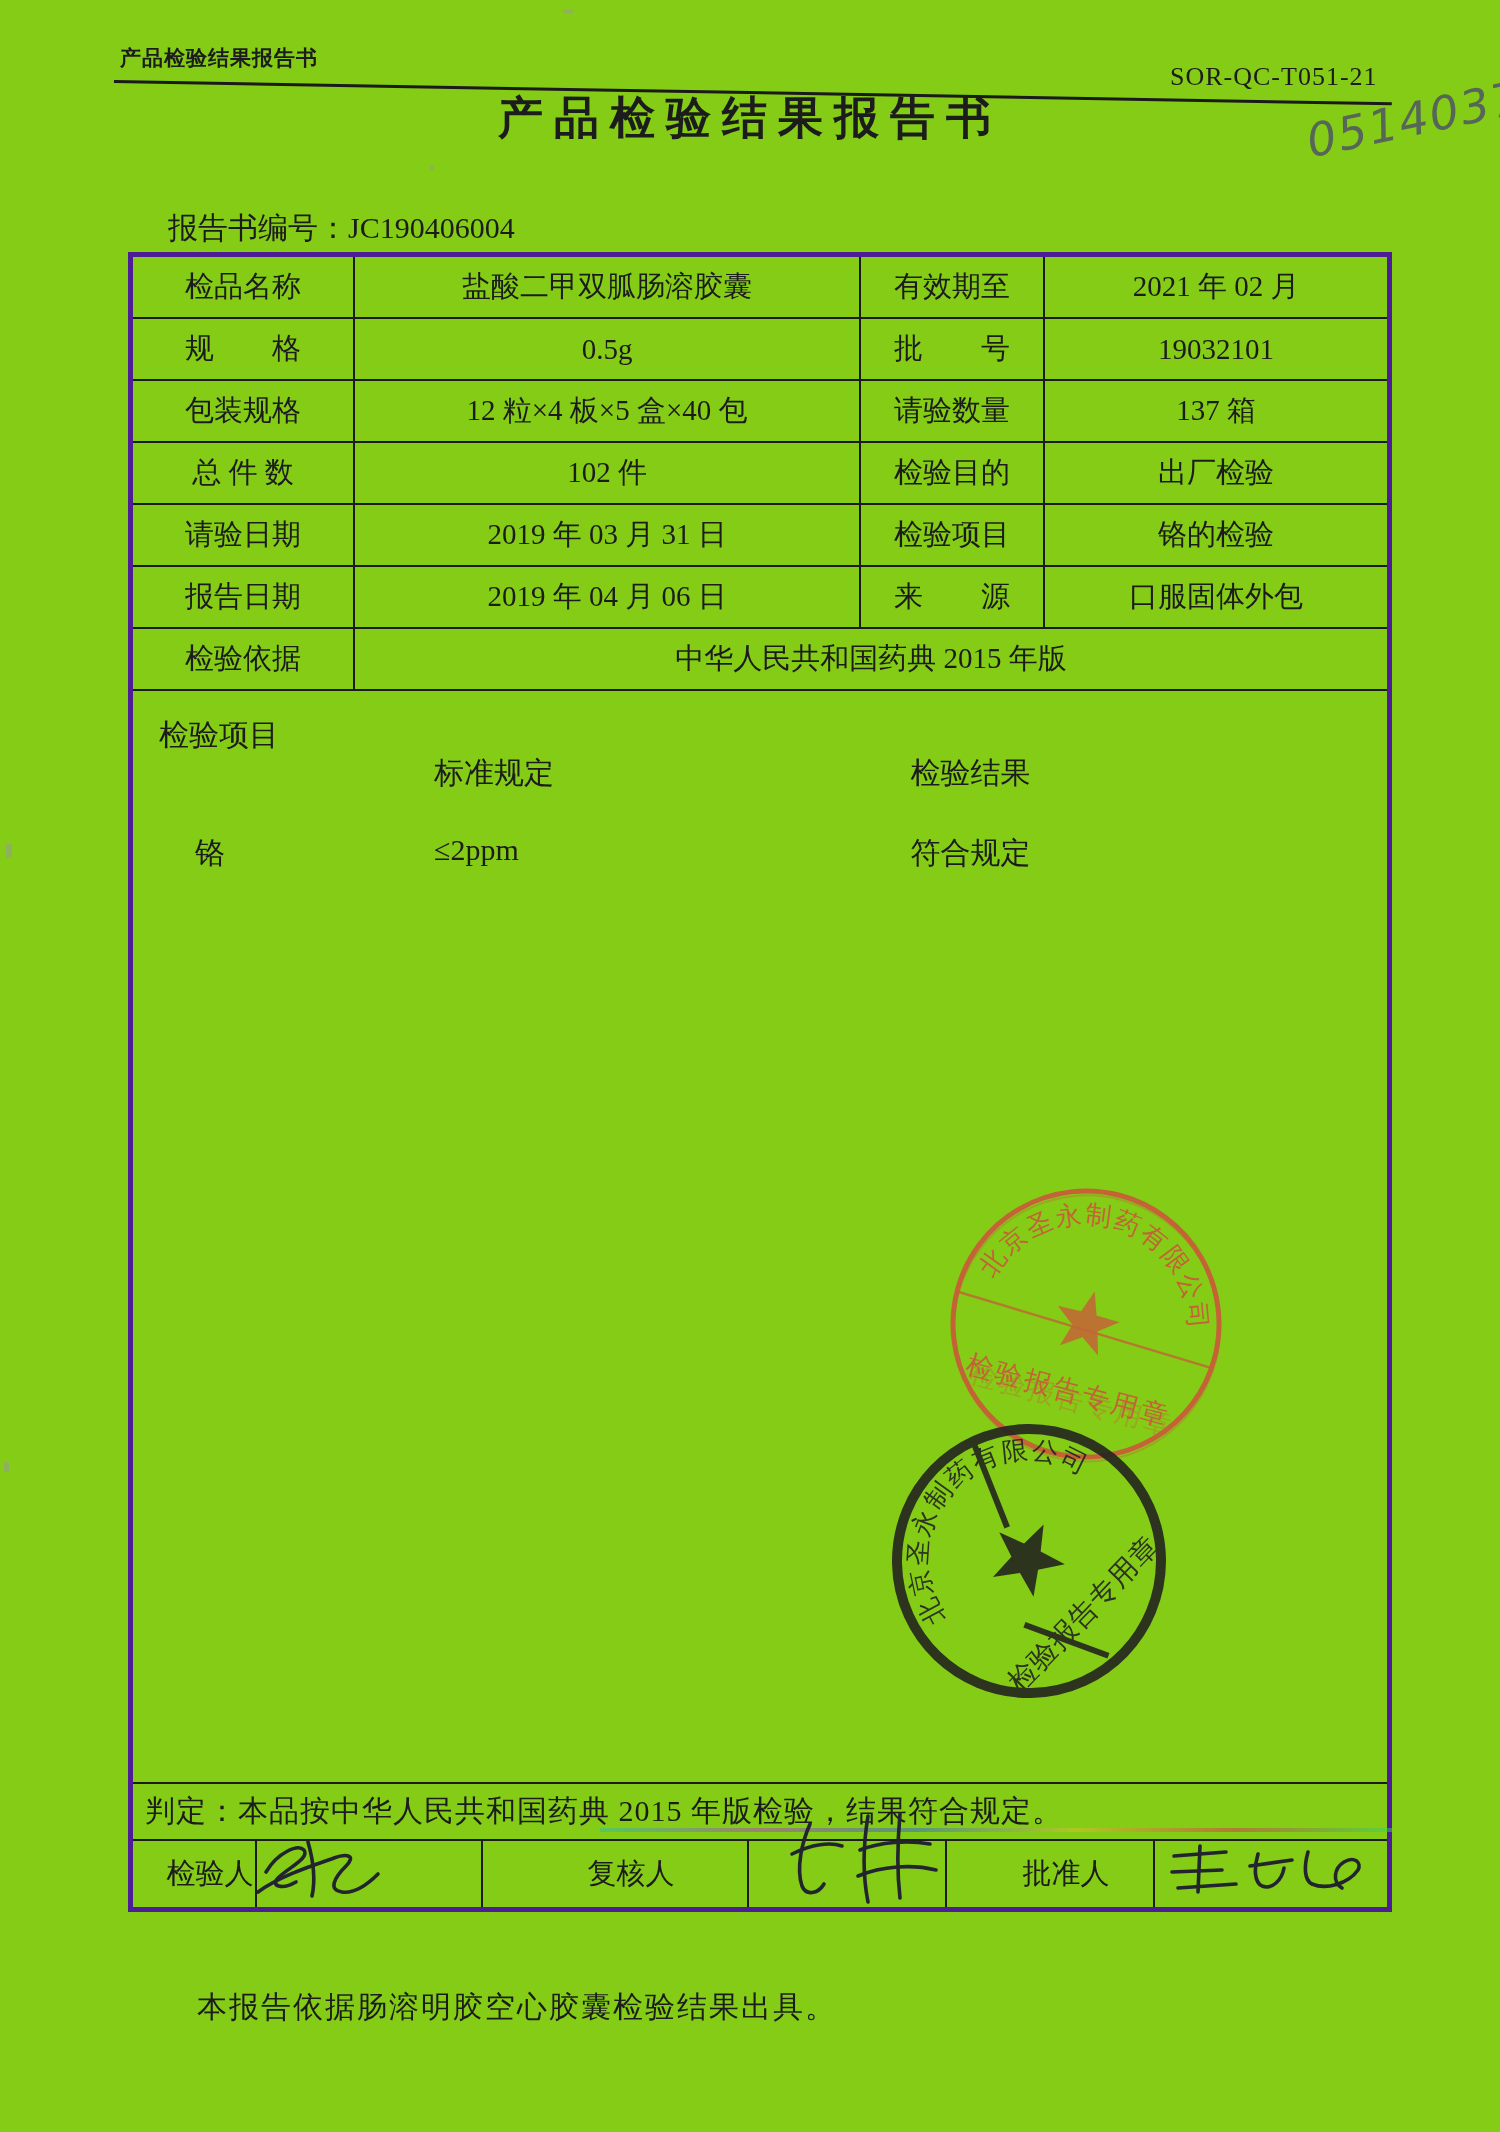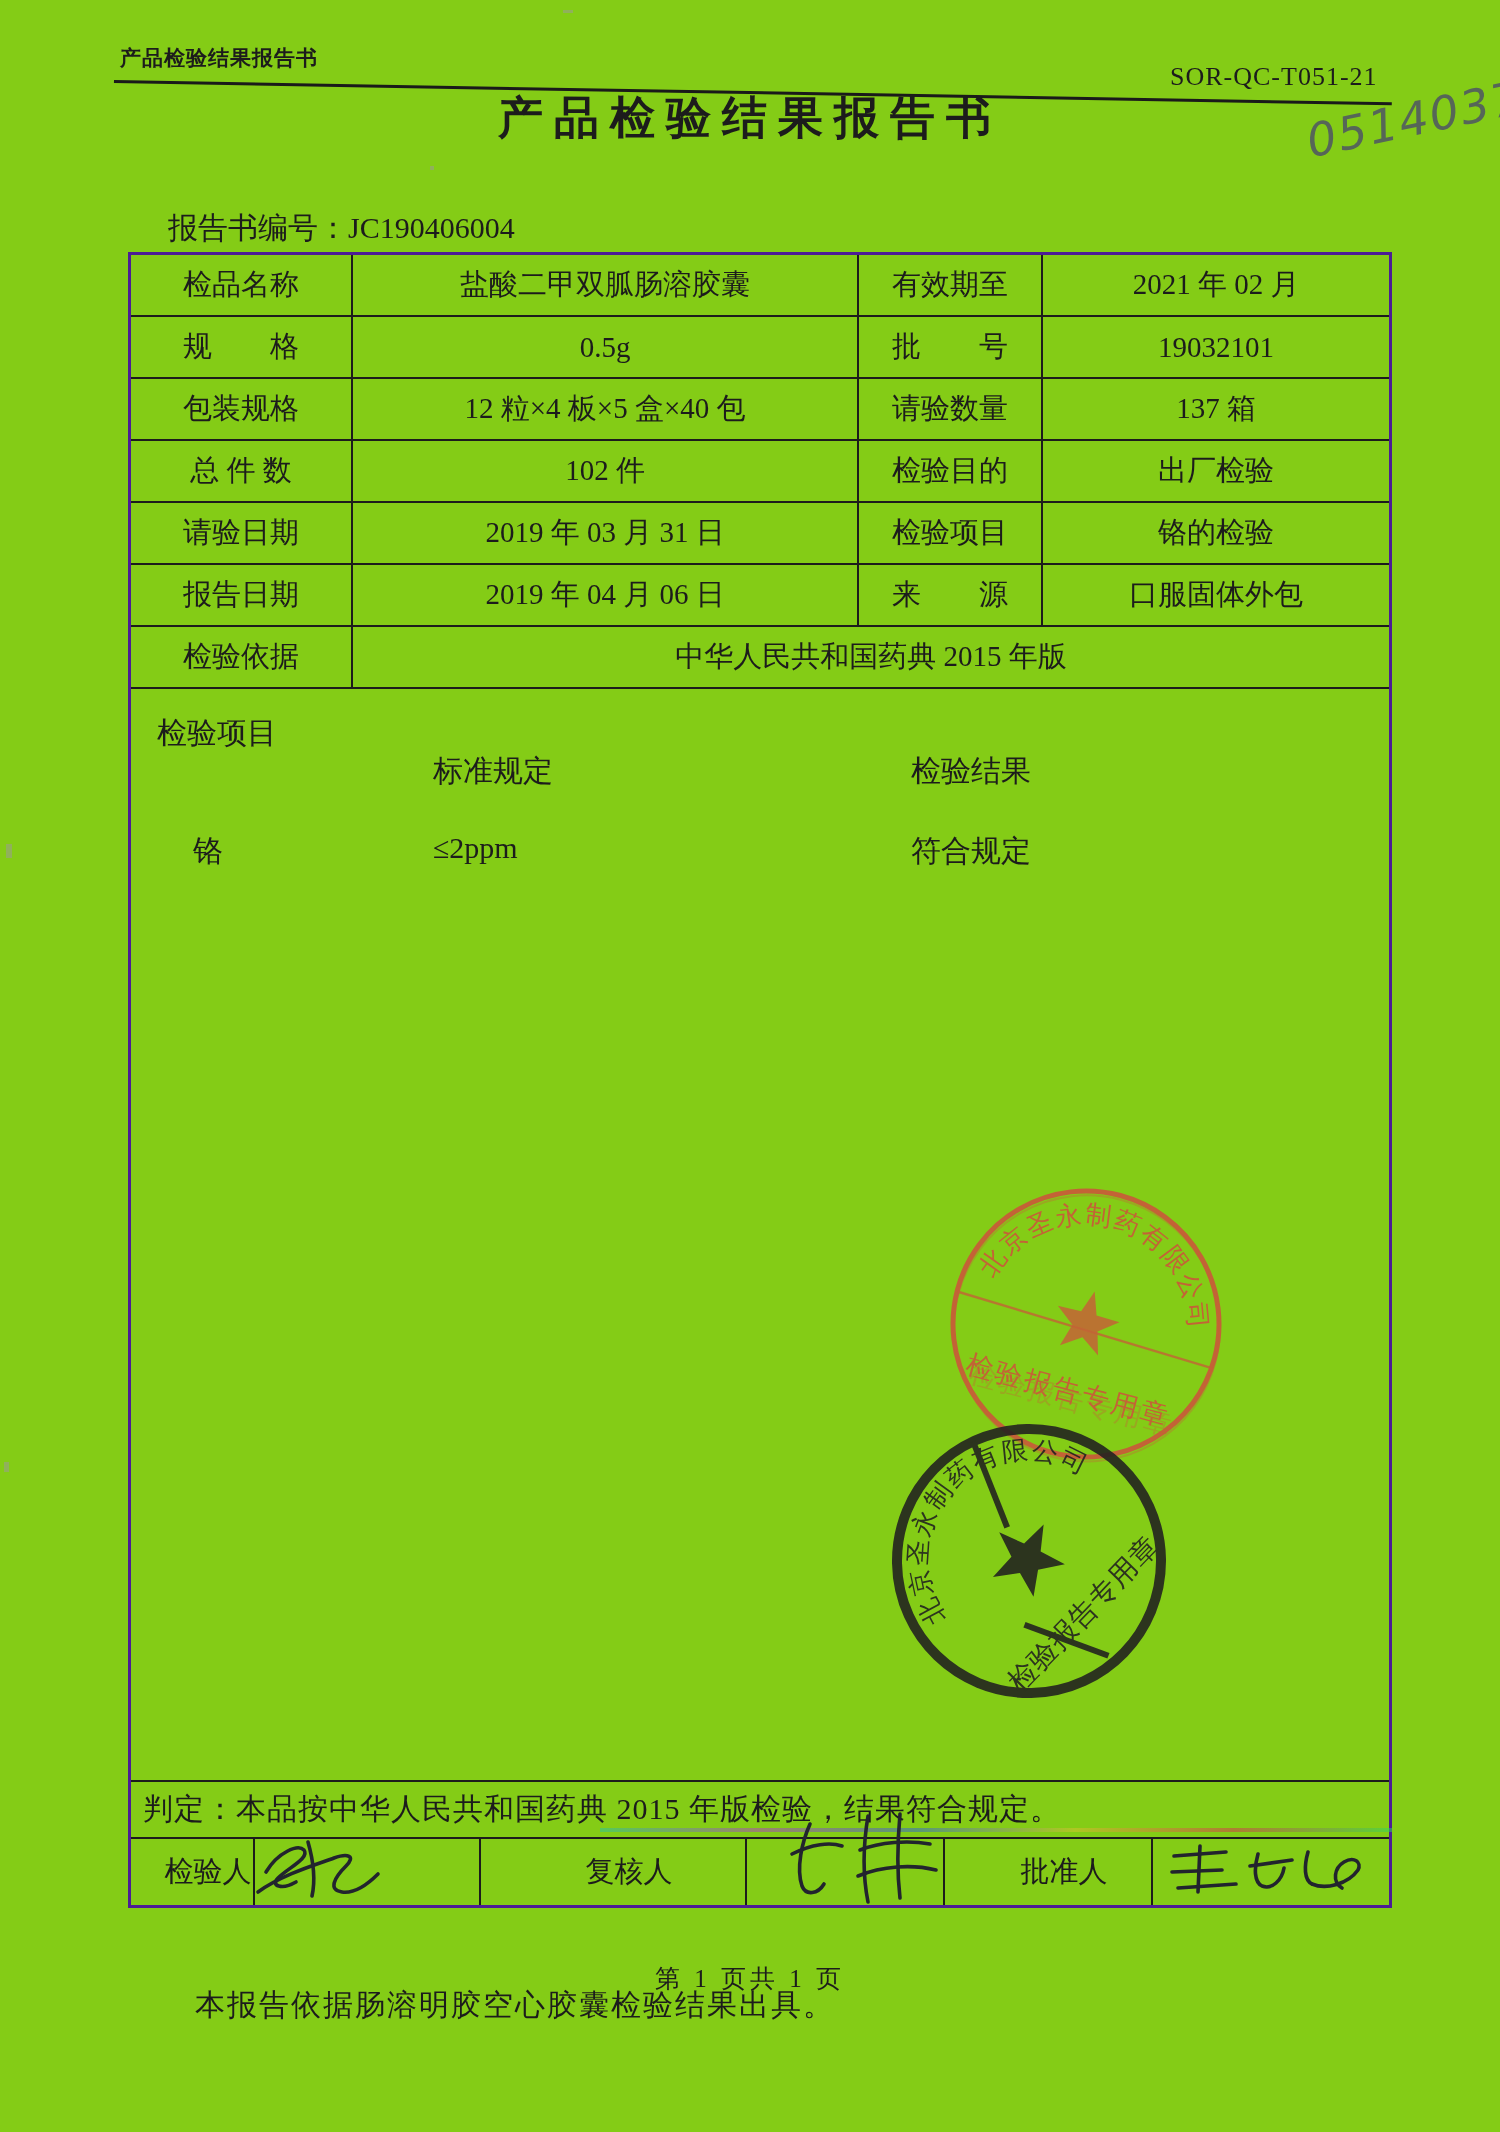--- a/index.html
+++ b/index.html
@@ -18,21 +18,21 @@
   .doc-code{position:absolute;left:1170px;top:62px;font-size:26px;letter-spacing:1px;}
   .handwritten-no{
     position:absolute;left:1305px;top:92px;font-size:46px;color:#4e5564;
     font-style:italic;transform:rotate(-12deg);letter-spacing:2px;
     font-family:"DejaVu Sans","Liberation Sans",sans-serif;opacity:.85;
   }
   .title{position:absolute;left:0;top:88px;width:100%;text-align:center;font-size:45px;font-weight:bold;letter-spacing:11px;}
   .report-no{position:absolute;left:168px;top:208px;font-size:30px;}
 
   
-  .doc-table{position:absolute;left:128px;top:252px;width:1264px;border:3px solid #4c1d95;background:transparent;box-sizing:border-box;}
+  .doc-table{position:absolute;left:128px;top:252px;width:1264px;border:5px solid #4c1d95;background:transparent;box-sizing:border-box;}
   .info-row{display:grid;grid-template-columns:222px 506px 184px 1fr;height:60px;border-bottom:2px solid #1c1c1c;}
   .info-row>div{border-right:2px solid #1c1c1c;display:flex;align-items:center;justify-content:center;font-size:29px;overflow:hidden;white-space:nowrap;}
   .info-row>div:last-child{border-right:none;}
   .info-row.span-row{grid-template-columns:222px 1fr;}
 
   
   .results{position:relative;height:1091px;border-bottom:2px solid #1c1c1c;}
   .res-headers{position:absolute;top:24px;left:0;width:100%;display:grid;grid-template-columns:24% 38% 38%;font-size:30px;}
   .res-headers .c1{padding-left:26px;text-align:left;}
   .res-headers .c2,.res-headers .c3{margin-top:38px;}
@@ -209,20 +209,19 @@
     <path d="M12,16 L64,12"></path>
     <path d="M10,32 L60,30"></path>
     <path d="M16,48 L74,44"></path>
     <path d="M38,6 L36,52"></path>
     <path d="M96,14 C92,28 92,42 100,46 C110,50 120,40 122,28"></path>
     <path d="M88,26 L130,20"></path>
     <path d="M146,12 C142,26 142,40 150,44"></path>
     <path d="M150,44 C164,50 186,44 196,30 C200,22 192,16 182,22 C172,28 170,42 180,48"></path>
   </svg>
 
-  <div class="footer">第 1 页共 1 页</div>
 
   <div class="speck" style="left:6px;top:844px;width:6px;height:14px;"></div>
   <div class="speck" style="left:4px;top:1462px;width:5px;height:10px;"></div>
   <div class="speck" style="left:563px;top:10px;width:10px;height:3px;"></div>
   <div class="speck" style="left:430px;top:166px;width:4px;height:4px;"></div>
 
 </div>
 
 </body></html>

